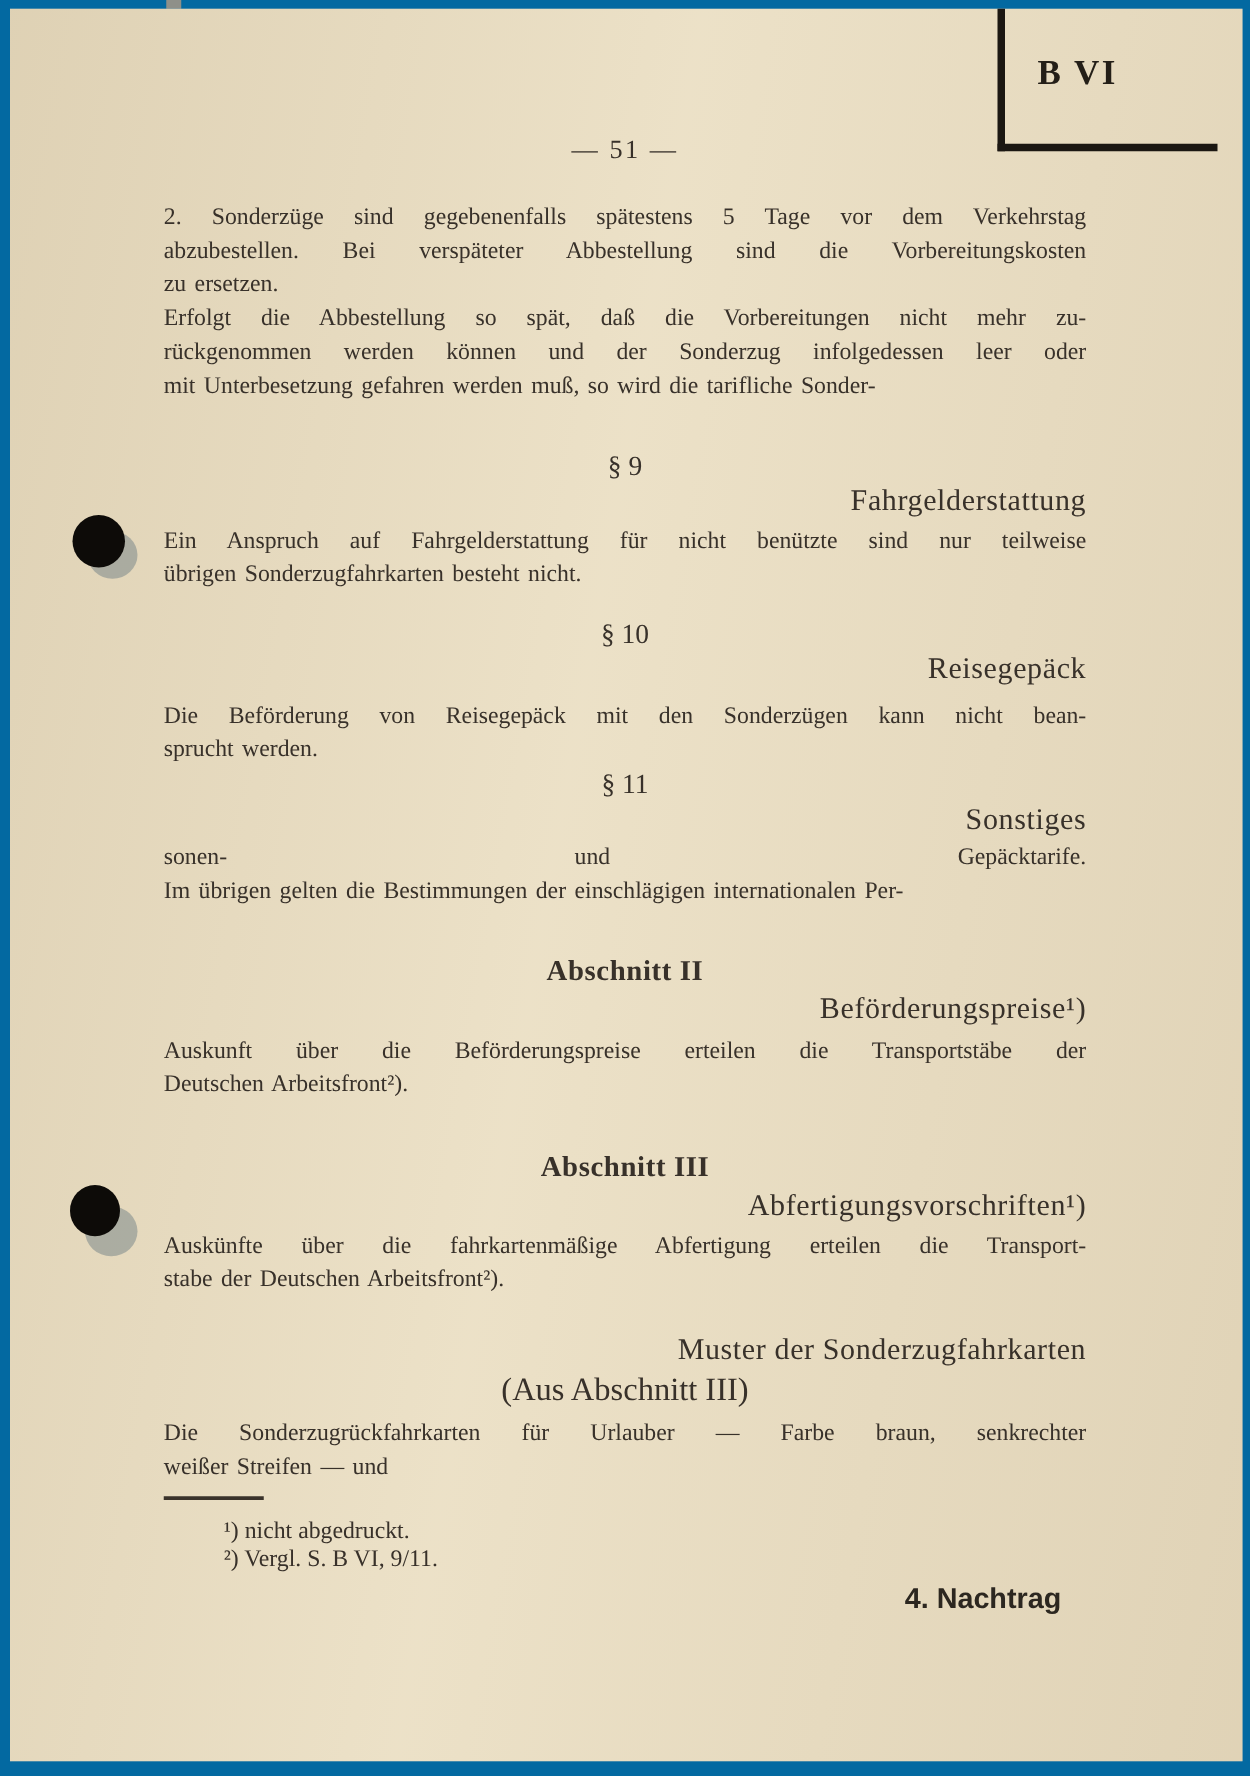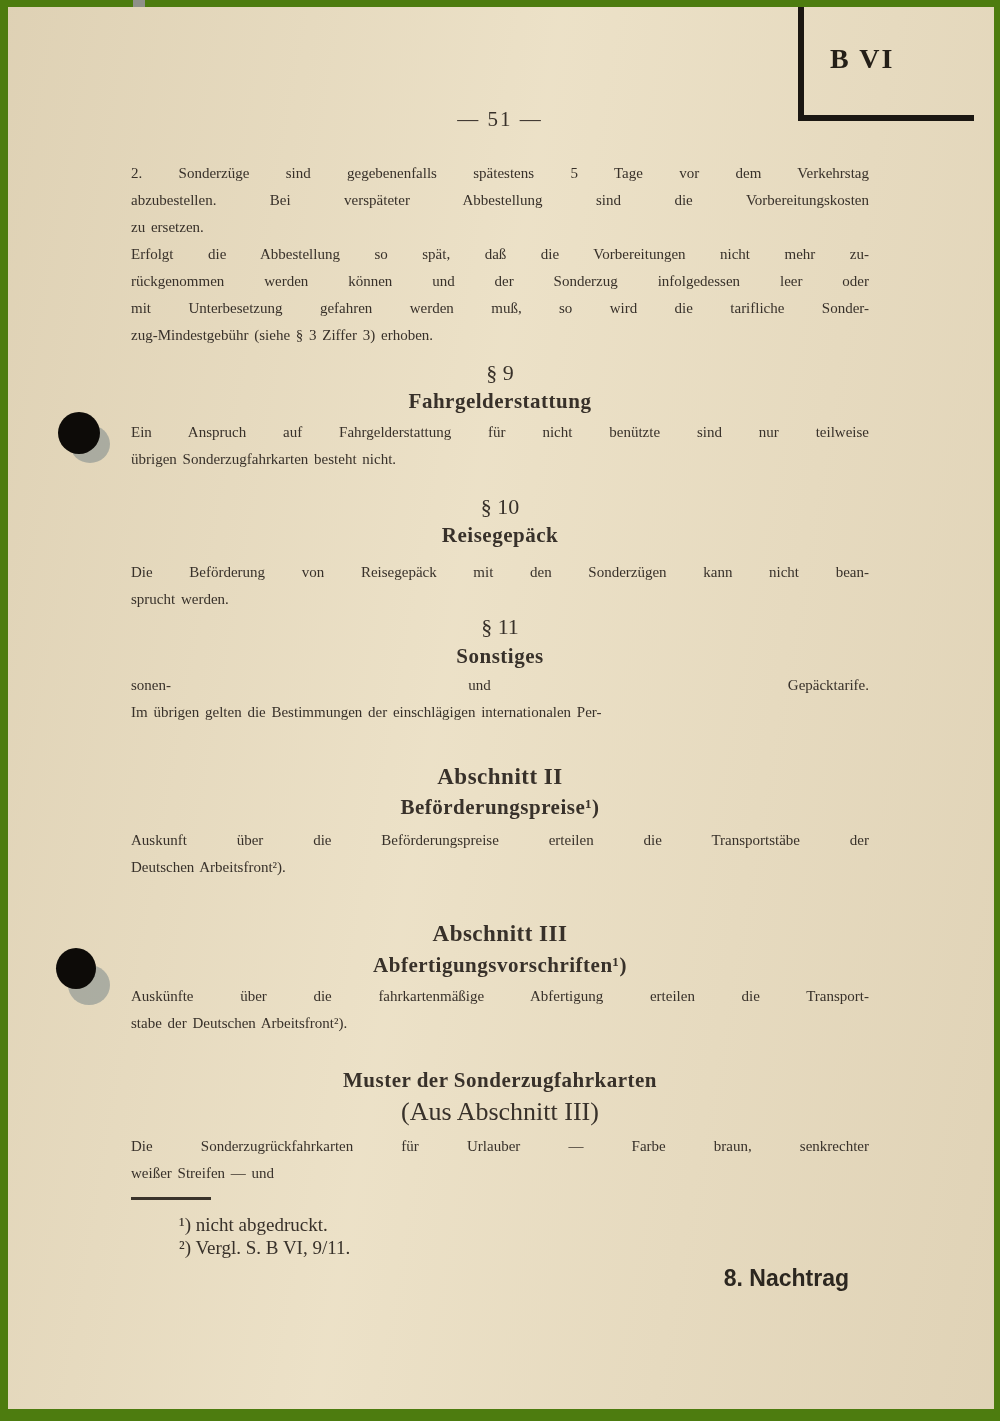--- a/index.html
+++ b/index.html
@@ -1,34 +1,34 @@
 <!DOCTYPE html>
 <html><head>
 <meta charset="utf-8">
 <style>
   html,body { margin:0; padding:0; background:#000; }
   .scan {
     position:relative; width:1000px; height:1421px;
-    background:#4d7c0f; overflow:hidden;
+    background:#0369a1; overflow:hidden;
     font-family:"Liberation Serif","DejaVu Serif",serif;
   }
   .paper {
     position:absolute; left:8px; top:7px; width:986px; height:1402px;
     background-color:#e8dcc1;
     background-image:linear-gradient(100deg, rgba(201,185,152,.30), rgba(250,243,222,.22) 45%, rgba(203,187,155,.28));
     color:#38312a;
   }
   .blk { position:absolute; left:123px; width:738px; }
   .center { text-align:center; }
   .pagenum { font-size:21px; line-height:27px; letter-spacing:2px; }
-  .body { font-size:15px; line-height:27px;font-family:Liberation Serif, serif; }
+  .body { font-size:19px; line-height:27px;font-family:Liberation Serif, serif; }
   .body .ln { text-align:justify; text-align-last:justify; word-spacing:2px; }
   .body .ln:last-child { text-align-last:left; }
   .sec-num { font-size:22px; line-height:27px; }
-  .sec-title { font-weight:bold; font-size:21px; line-height:27px; letter-spacing:.5px; }
+  .sec-title { font-weight:normal; font-size:24px; line-height:27px; letter-spacing:.5px;text-align:right; }
   .abs-head { font-weight:bold; font-size:23px; line-height:27px; letter-spacing:.5px; }
   .sub-plain { font-size:26px; line-height:27px; }
   .corner-box {
     position:absolute; left:790px; top:0; width:176px; height:114px;
     border-left:6px solid #1b1712; border-bottom:6px solid #1b1712;
     box-sizing:border-box;
   }
   .corner-label { display:block; padding:36px 0 0 26px; font-weight:bold; font-size:28px; letter-spacing:2px; color:#241f18; }
   .hole { position:absolute; border-radius:50%; background:#0d0b08; }
   .smudge { position:absolute; border-radius:50%; background:rgba(124,136,139,.55); }
@@ -67,21 +67,20 @@
     <div class="blk body" style="top:153px">
         <div class="ln">2. Sonderzüge sind gegebenenfalls spätestens 5 Tage vor dem Verkehrstag</div>
         <div class="ln">abzubestellen. Bei verspäteter Abbestellung sind die Vorbereitungskosten</div>
         <div class="ln">zu ersetzen.</div>
       </div>
 
     <div class="blk body" style="top:234px">
         <div class="ln">Erfolgt die Abbestellung so spät, daß die Vorbereitungen nicht mehr zu-</div>
         <div class="ln">rückgenommen werden können und der Sonderzug infolgedessen leer oder</div>
         <div class="ln">mit Unterbesetzung gefahren werden muß, so wird die tarifliche Sonder-</div>
-        <div class="ln">zug-Mindestgebühr (siehe § 3 Ziffer 3) erhoben.</div>
       </div>
 
     <div>
       <div class="blk center sec-num" style="top:352px">§ 9</div>
       <div class="blk center sec-title" style="top:381px">Fahrgelderstattung</div>
       <div class="blk body" style="top:412px">
           <div class="ln">Ein Anspruch auf Fahrgelderstattung für nicht benützte sind nur teilweise</div>
           <div class="ln">übrigen Sonderzugfahrkarten besteht nicht.</div>
         </div>
     </div>
@@ -130,16 +129,16 @@
           <div class="ln">weißer Streifen — und</div>
         </div>
     </div>
 
     <div class="fnrule"></div>
     <div class="blk footnotes" style="top:1206px">
         <div class="ln">¹) nicht abgedruckt.</div>
         <div class="ln">²) Vergl. S. B VI, 9/11.</div>
       </div>
 
-    <div class="blk nachtrag" style="top:1258px">8. Nachtrag</div>
+    <div class="blk nachtrag" style="top:1258px">4. Nachtrag</div>
 
   </div>
 </div>
 
 </body></html>

